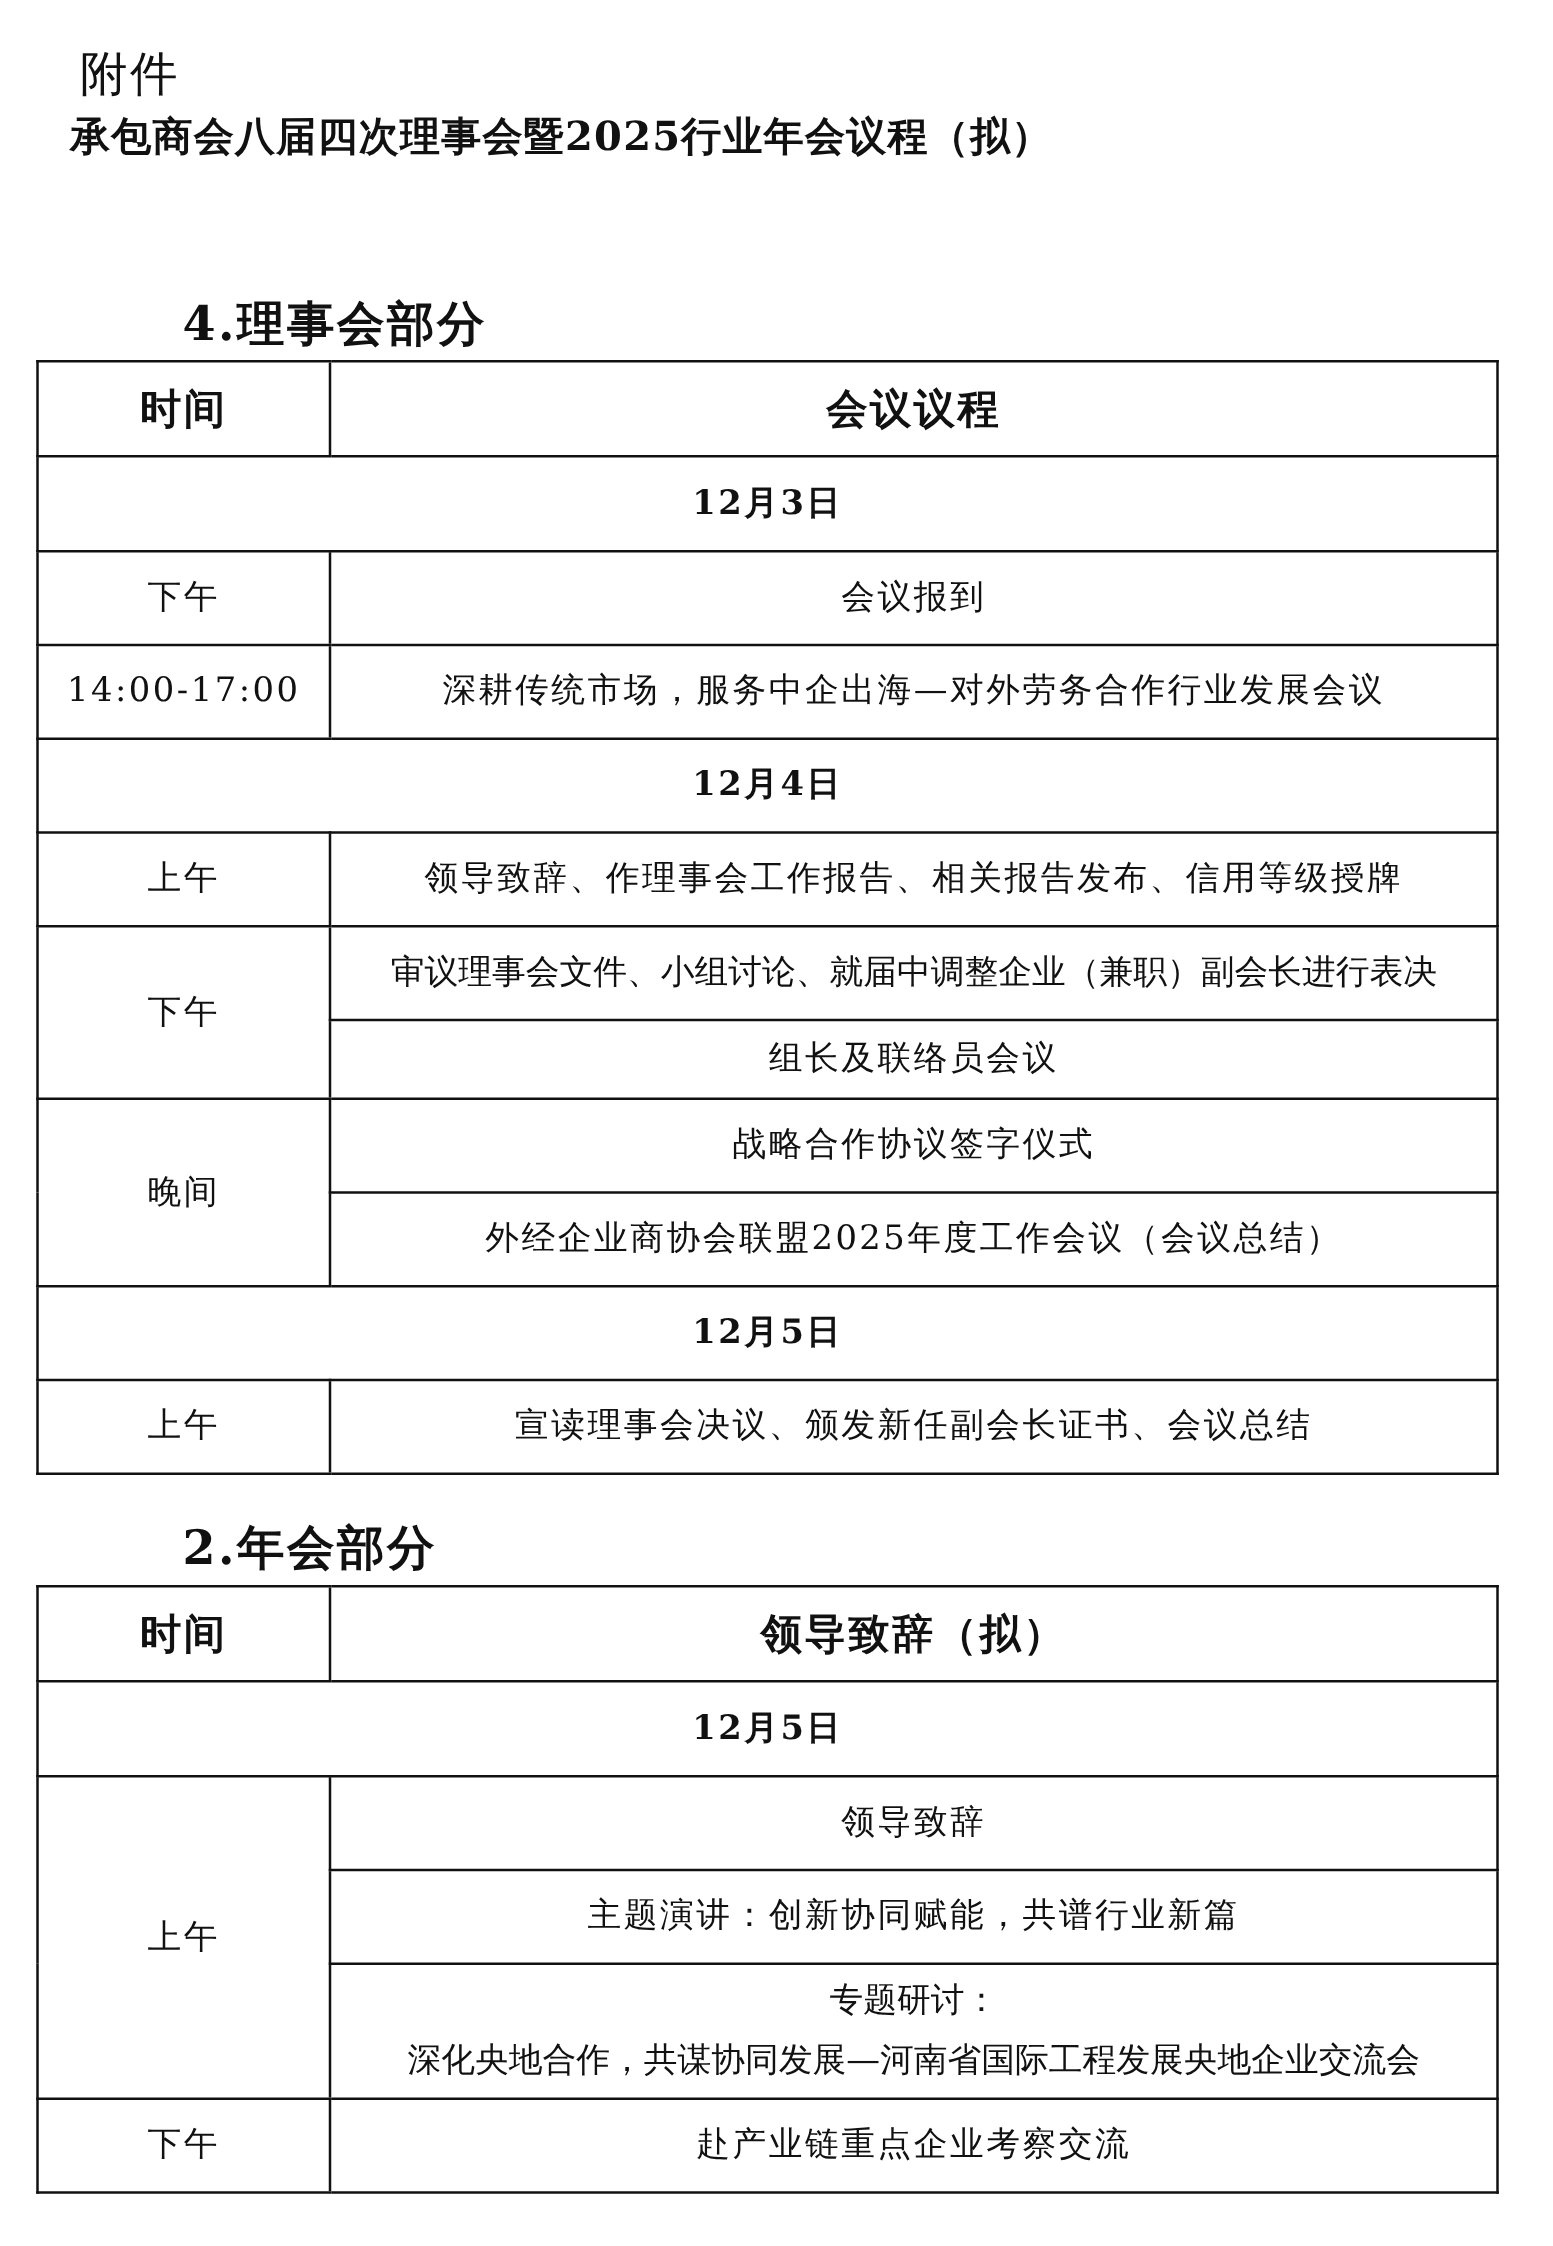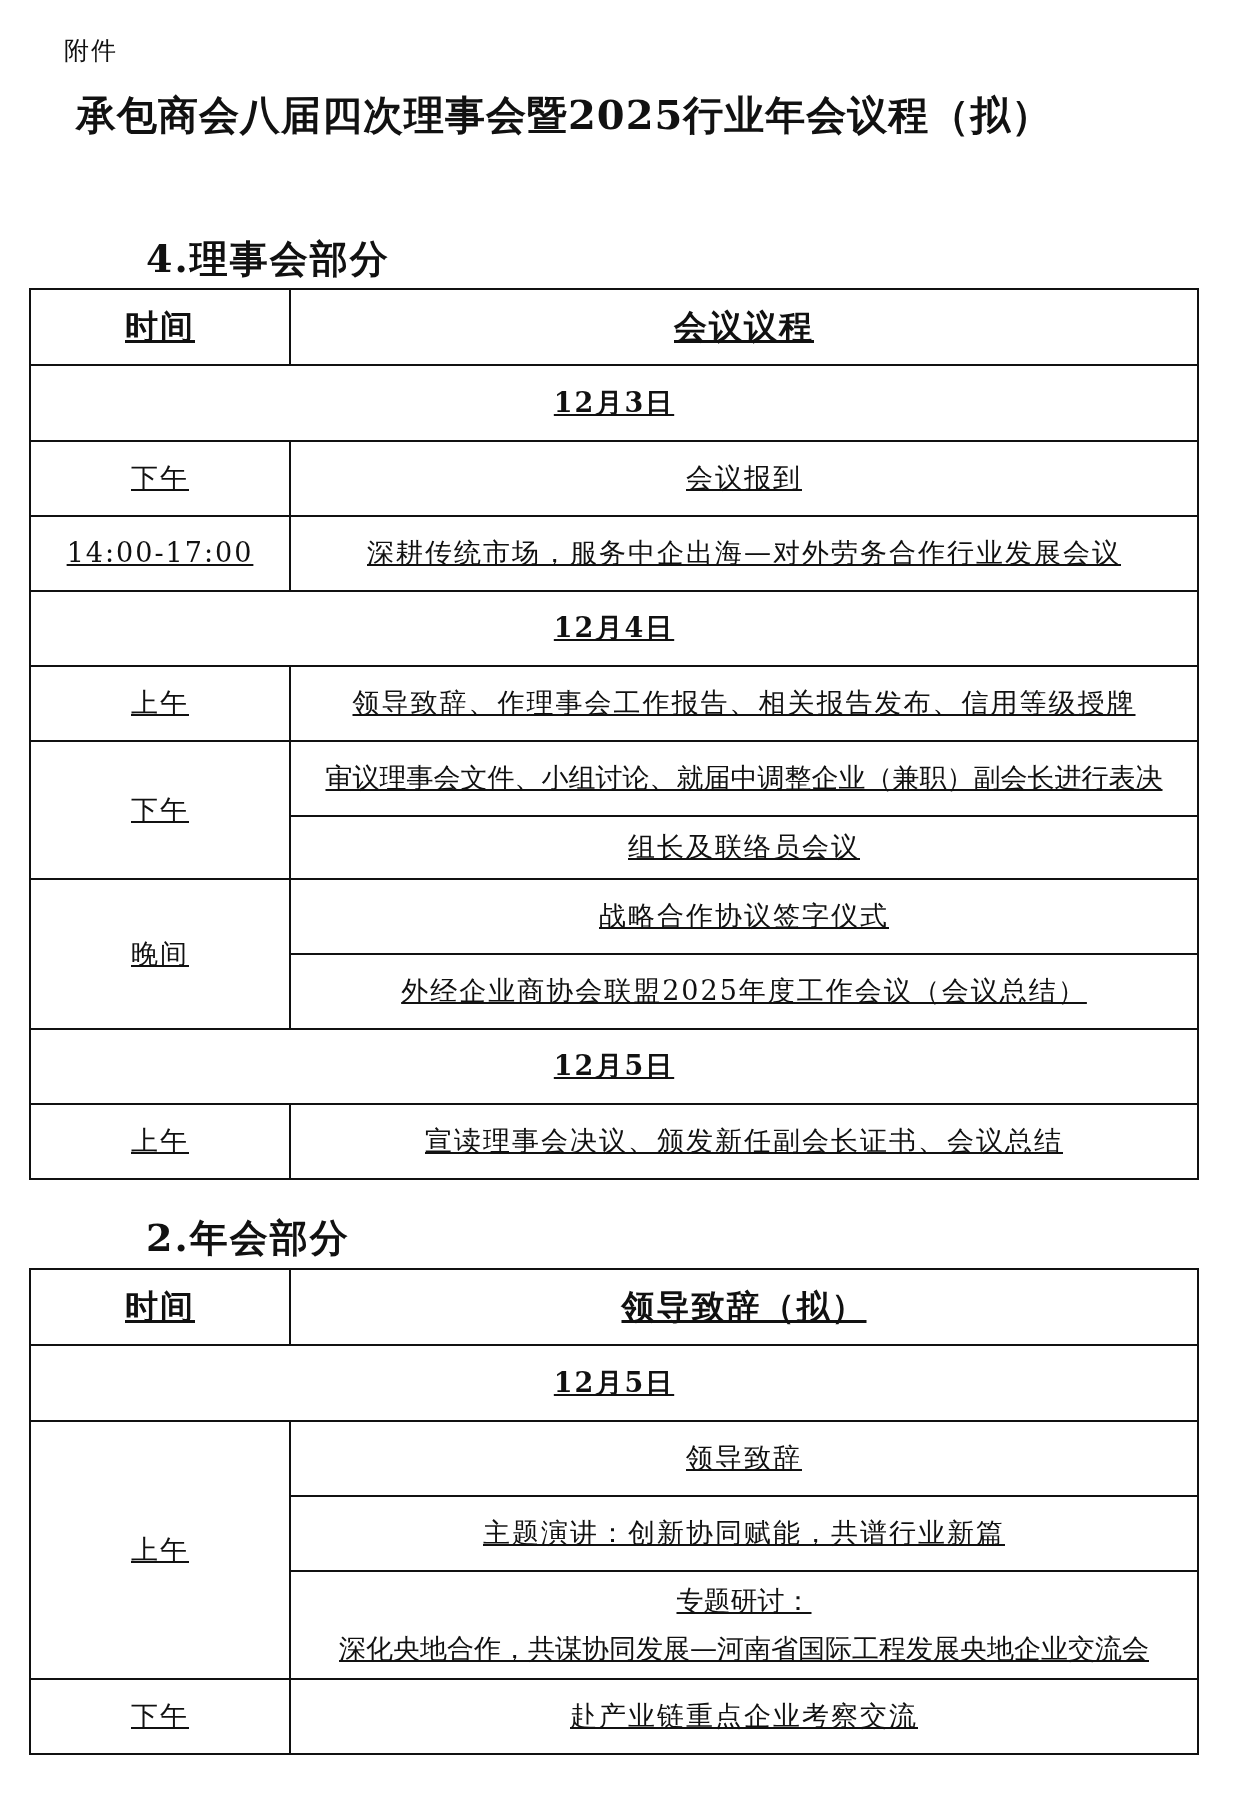--- a/index.html
+++ b/index.html
@@ -1,28 +1,28 @@
 <!DOCTYPE html>
 <html><head>
 <meta charset="utf-8">
 <style>
   html, body { margin: 0; padding: 0; background: #ffffff; }
   body {
     width: 1242px; height: 1797px; position: relative; overflow: hidden;
     font-family: "DejaVu Serif", "Liberation Serif", serif; color: #111111;
   }
-  .attach-label { position: absolute; left: 64px; top: 34px; font-size: 25px; letter-spacing: 2px; font-family: "DejaVu Sans", "Liberation Sans", sans-serif; font-weight: 300; }
-  .doc-title { position: absolute; left: 76px; top: 88px; font-size: 40px; letter-spacing: 1px; font-weight: bold; white-space: nowrap; }
+  .attach-label { position: absolute; left: 64px; top: 34px; font-size: 38px; letter-spacing: 2px; font-family: "DejaVu Sans", "Liberation Sans", sans-serif; font-weight: 300; }
+  .doc-title { position: absolute; left: 56px; top: 88px; font-size: 32px; letter-spacing: 1px; font-weight: bold; white-space: nowrap; }
   .section-heading { position: absolute; left: 146px; font-size: 38px; font-weight: bold; letter-spacing: 2px; }
   table.agenda {
     position: absolute; left: 29px; width: 1170px; border-collapse: collapse; table-layout: fixed;
   }
   table.agenda td {
     border: 2px solid #111111; text-align: center; vertical-align: middle;
-    font-size: 27px; letter-spacing: 2px; padding: 0 15px; line-height: 1.35; text-decoration: underline;
+    font-size: 27px; letter-spacing: 2px; padding: 0 2px; line-height: 1.35;
   }
   table.agenda td.time-col { width: 228px; border-right-width: 1px; }
   table.agenda td.header { font-size: 33px; font-weight: bold; }
   table.agenda td.date-row { font-weight: bold; font-size: 27px; }
   .multi-line span { display: block; }
 </style>
 </head>
 <body>
 
 <div class="attach-label">附件</div>

